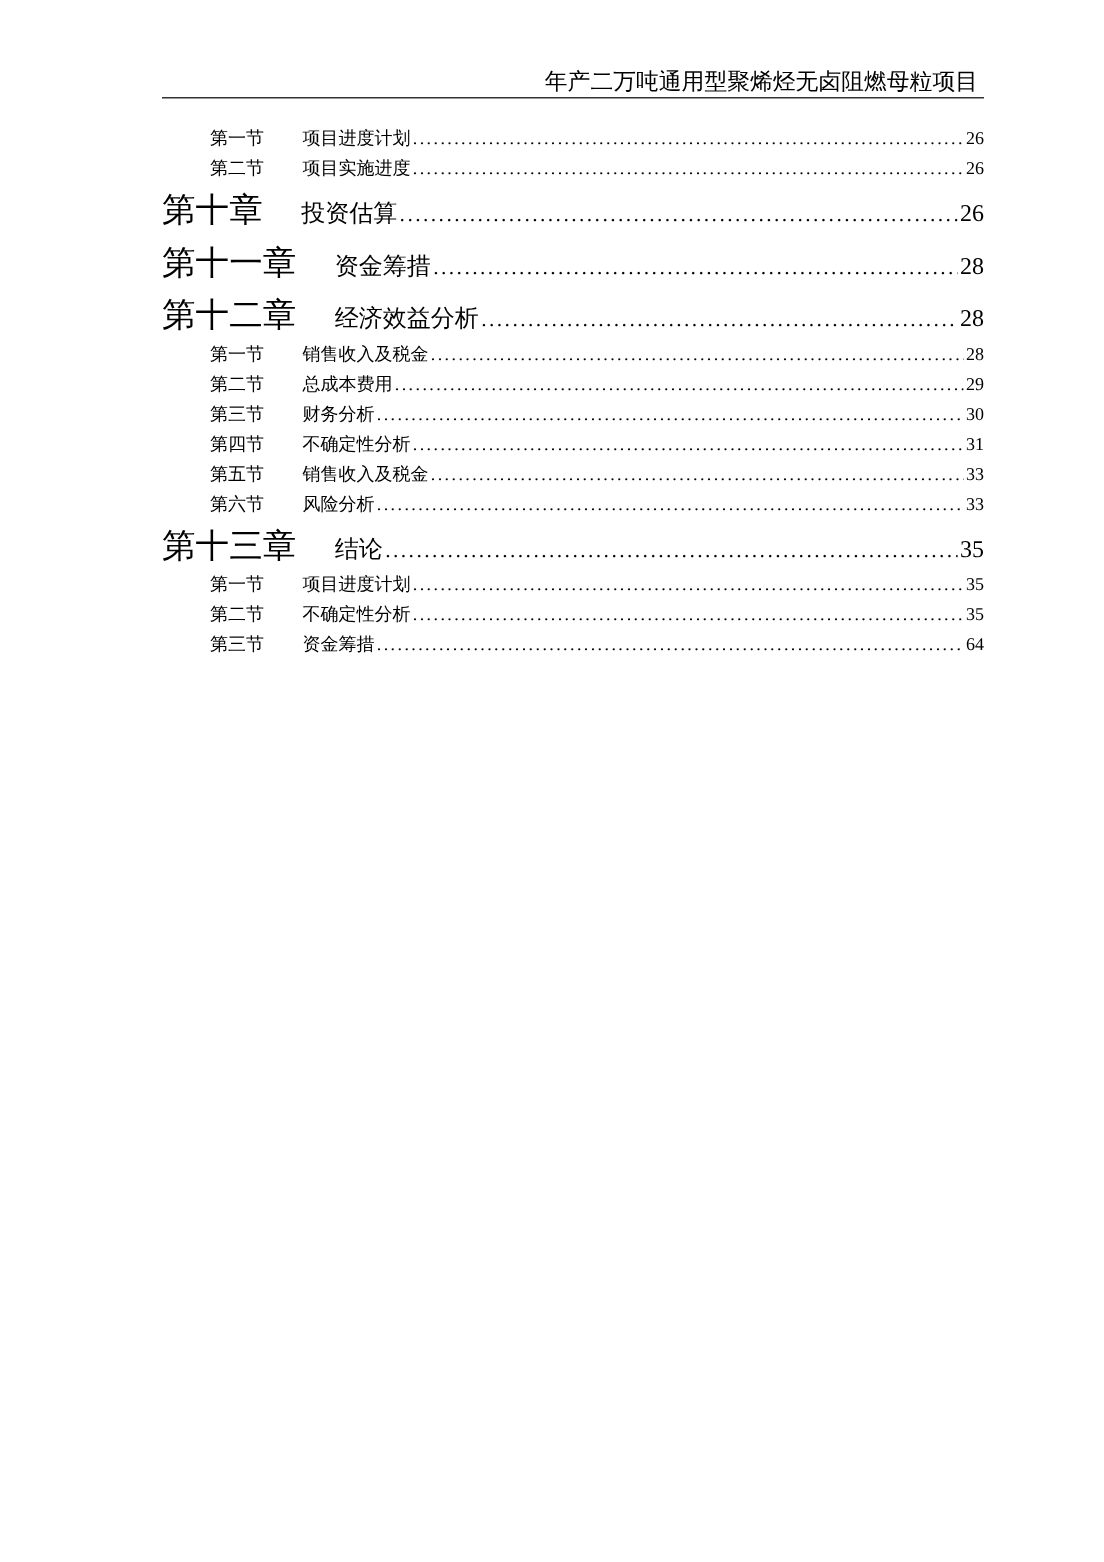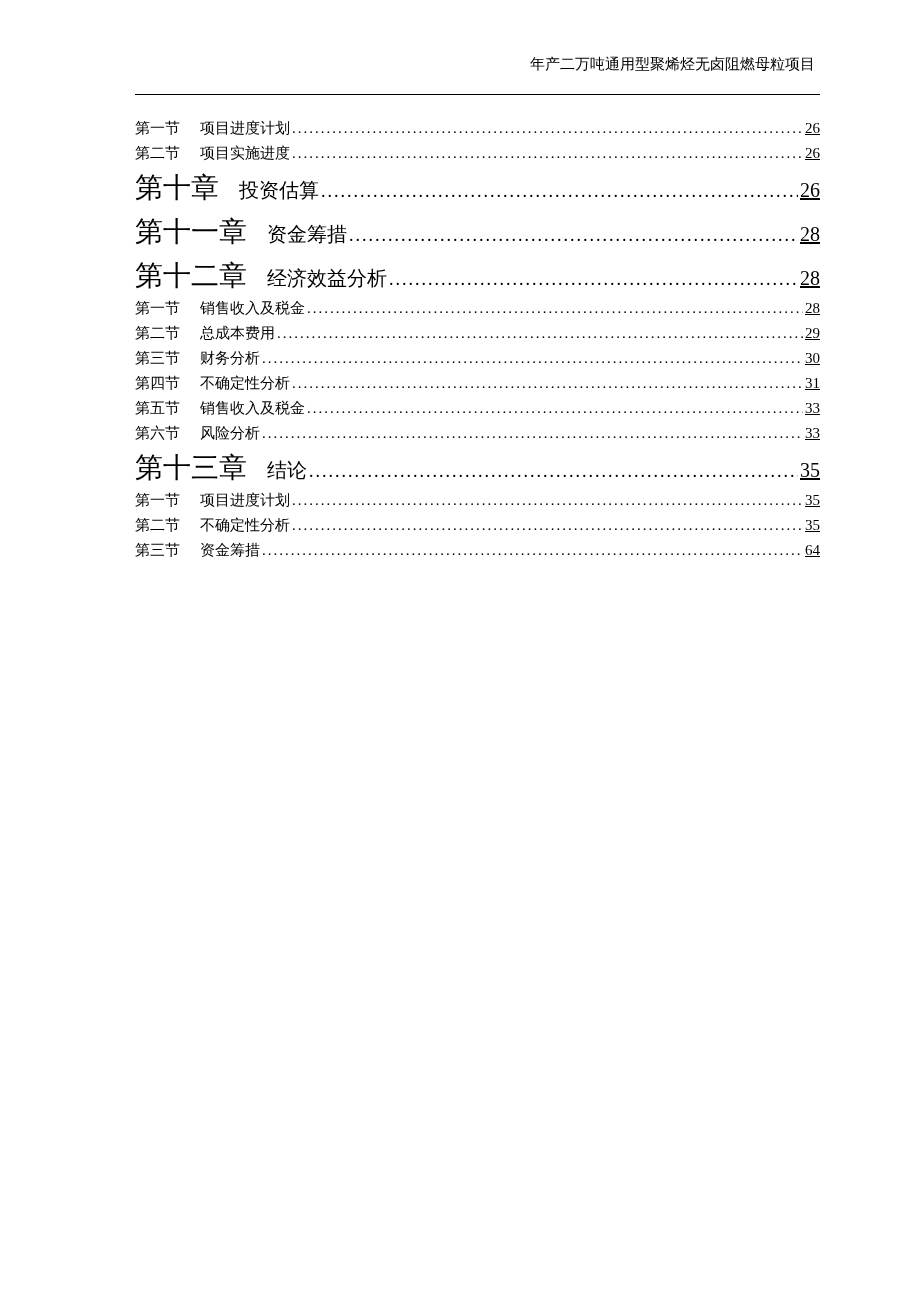--- a/index.html
+++ b/index.html
@@ -10,59 +10,59 @@
     body {
       width: 920px;
       height: 1302px;
       background: #ffffff;
       font-family: "SimSun", "宋体", serif;
       color: #000000;
       padding: 55px 100px 60px 135px;
     }
     .header {
       text-align: right;
-      font-size: 15px;
+      font-size: 19px;
       padding-right: 5px;
-      padding-bottom: 20px;
+      padding-bottom: 0;
       border-bottom: 1px solid #000000;
       margin-bottom: 24px;
     }
     .toc {
       width: 100%;
     }
     .toc-row {
       display: flex;
       align-items: baseline;
       width: 100%;
       margin-bottom: 4px;
     }
     .toc-label {
       white-space: nowrap;
       flex-shrink: 0;
     }
     .toc-title {
       white-space: nowrap;
       flex-shrink: 0;
-      margin-left: 20px;
+      margin-left: 32px;
     }
     .toc-dots {
       flex: 1;
       overflow: hidden;
       white-space: nowrap;
       letter-spacing: 2px;
       margin: 0 2px;
       color: #000000;
     }
     .toc-page {
       white-space: nowrap;
       flex-shrink: 0;
-      text-decoration: underline;
     }
     .section .toc-label {
       font-size: 15px;
+      margin-left: 40px;
     }
     .section .toc-title {
       font-size: 15px;
     }
     .section .toc-dots {
       font-size: 15px;
     }
     .section .toc-page {
       font-size: 15px;
     }

